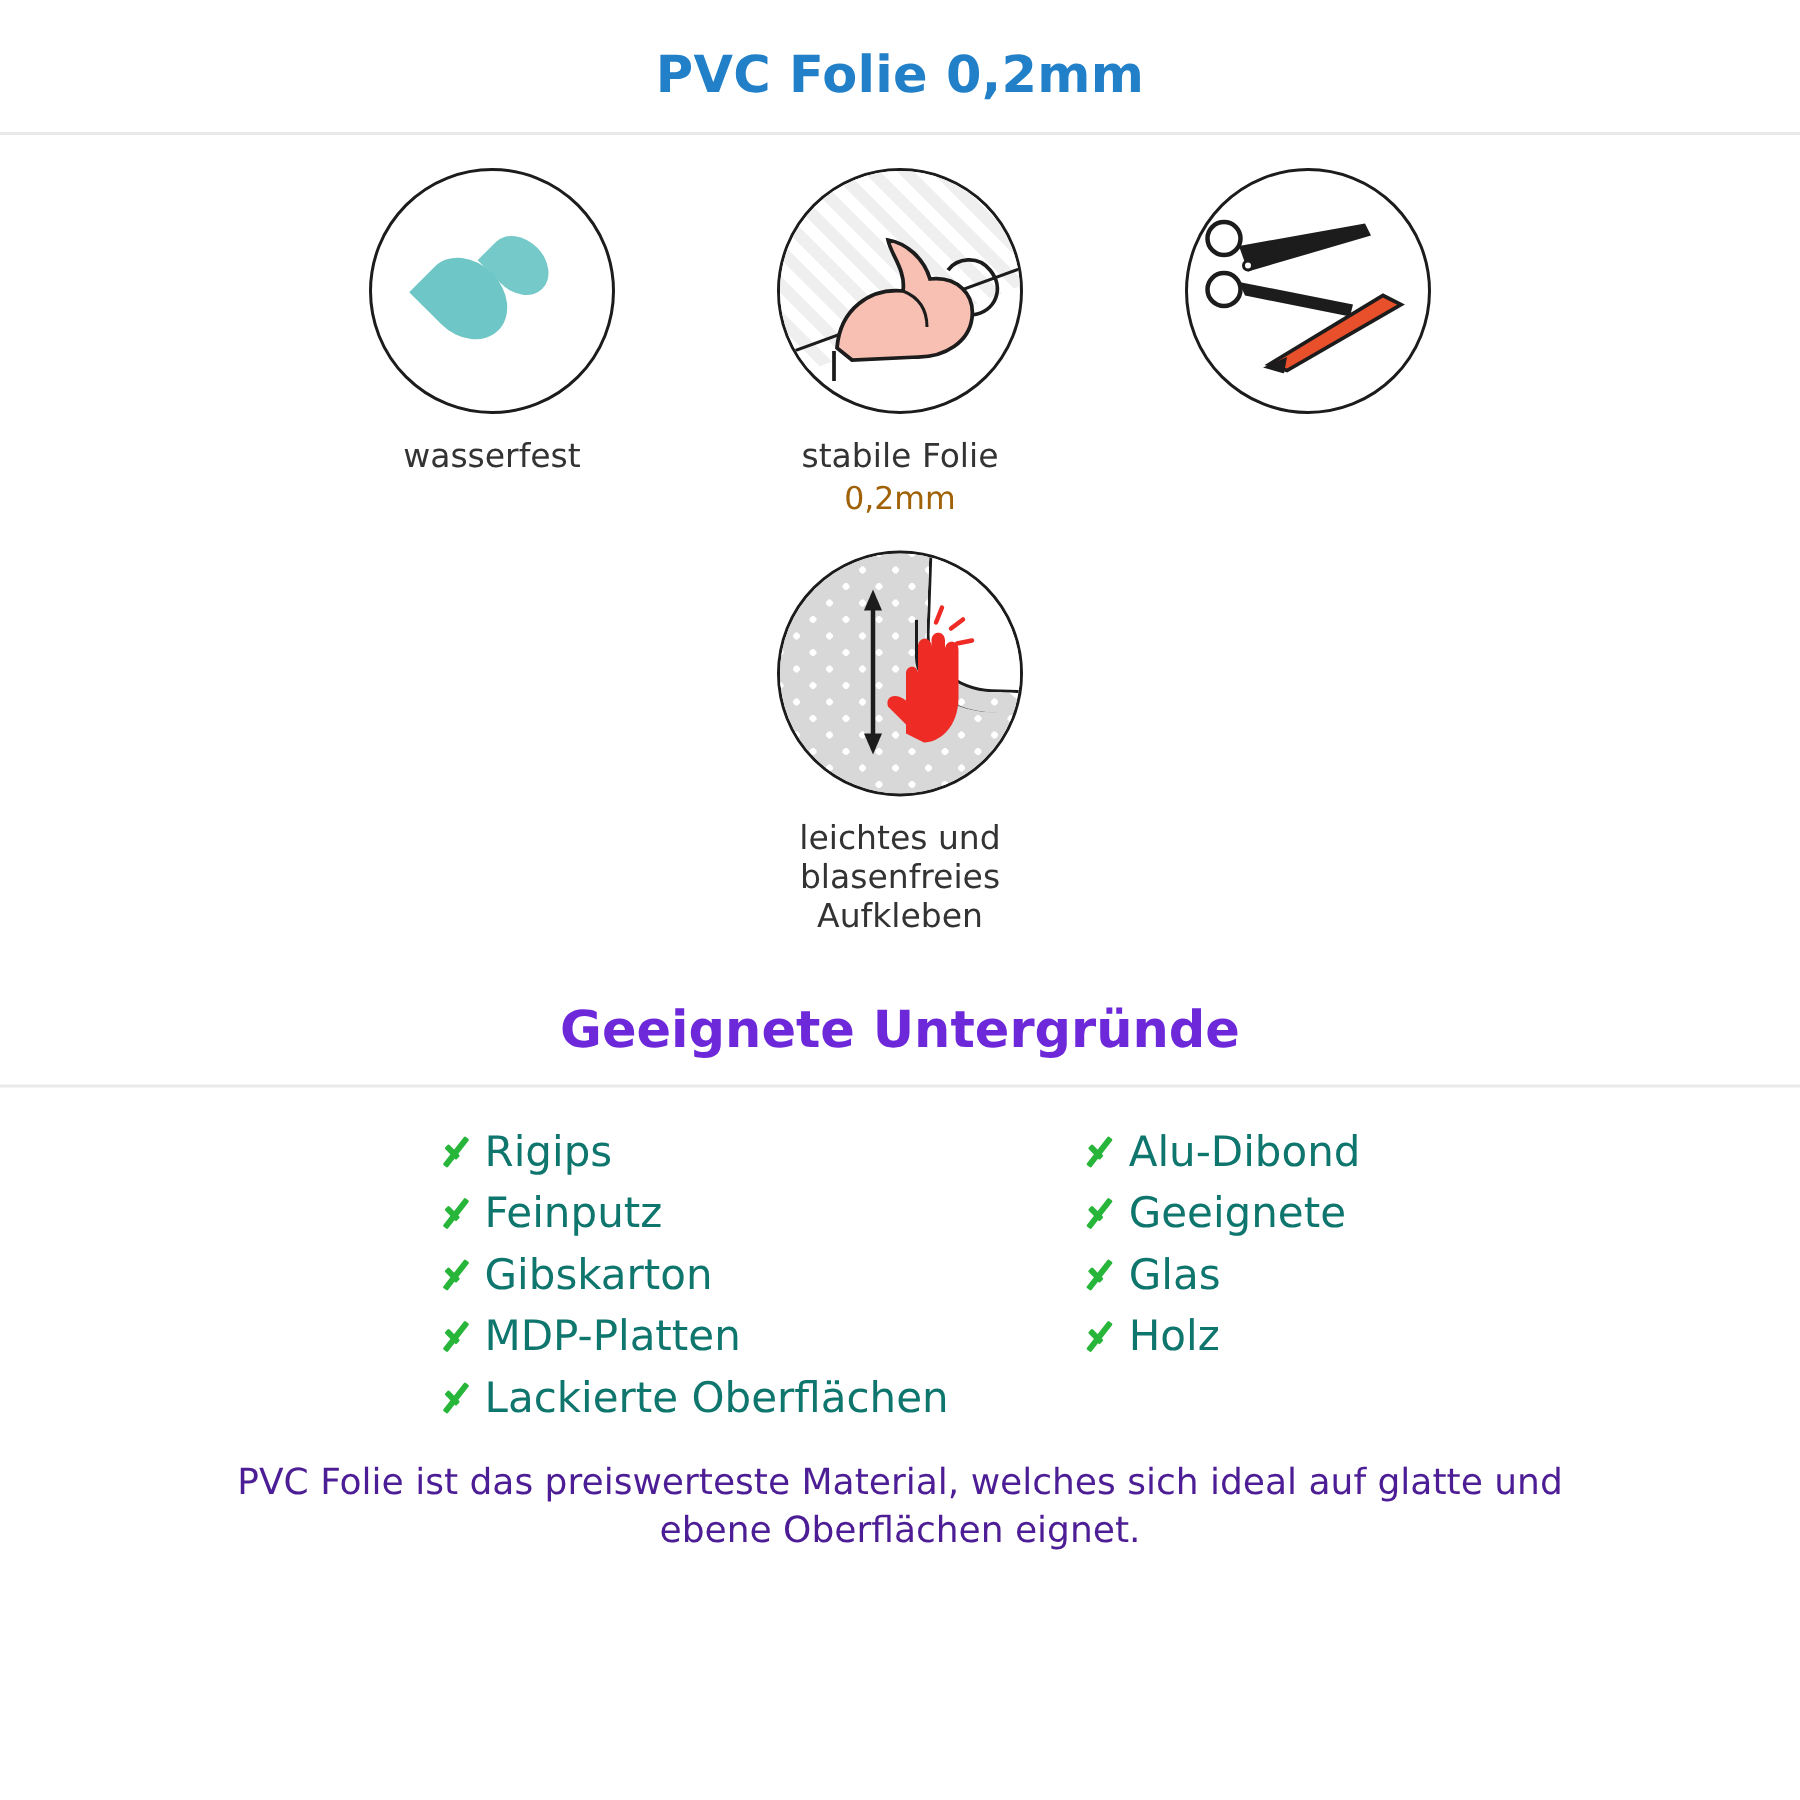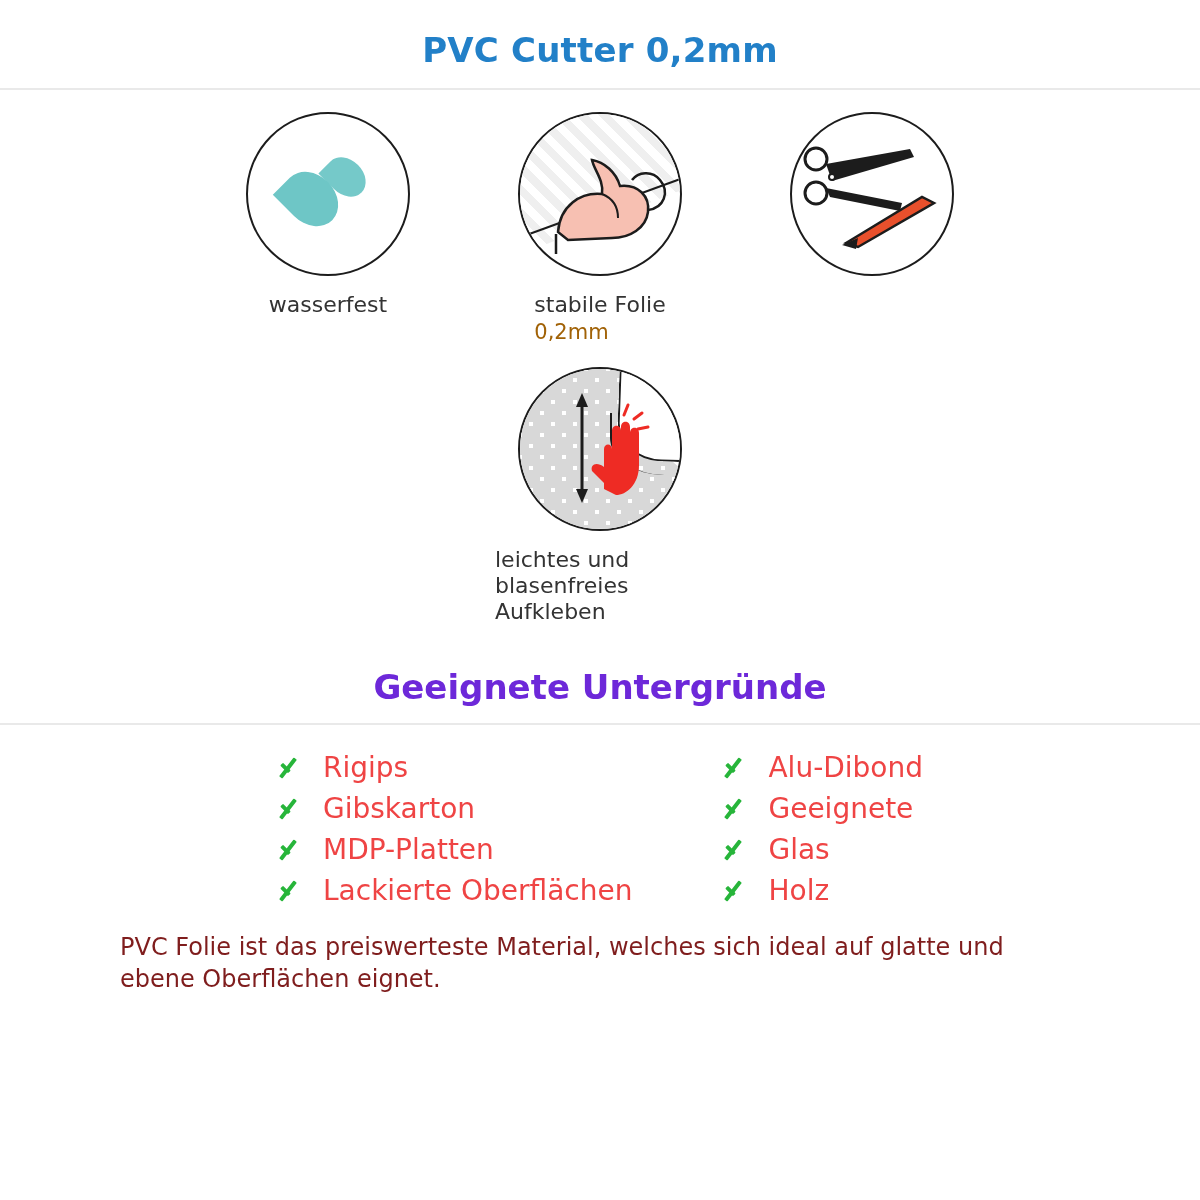--- a/index.html
+++ b/index.html
@@ -74,21 +74,21 @@
     overflow: hidden;
     background: #fff;
     display: flex;
     align-items: center;
     justify-content: center;
   }
   .caption {
     margin-top: 16px;
     font-size: 22px;
     line-height: 1.18;
-    text-align: left;
+    text-align: center;
     color: #333;
   }
   .caption .sub {
     display: block;
     color: #a16207;
     font-size: 21px;
     margin-top: 2px;
   }
 
   
@@ -200,23 +200,22 @@
   .substrates {
     display: flex;
     justify-content: center;
     gap: 90px;
     padding-top: 26px;
   }
   .sub-col { display: flex; flex-direction: column; gap: 8px; }
   .sub-item {
     display: flex;
     align-items: center;
-    gap: 16px;
     font-size: 28px;
-    color: #ef4444;
+    color: #0f766e;
   }
   .check {
     width: 30px; height: 30px;
     flex: 0 0 30px;
     position: relative;
   }
   .check::before {
     content: "";
     position: absolute;
     left: 3px; top: 14px;
@@ -229,35 +228,35 @@
     content: "";
     position: absolute;
     left: 9px; top: 4px;
     width: 4px; height: 24px;
     background: #27b53a;
     transform: rotate(38deg);
     border-radius: 1px;
   }
 
   .footnote {
-    text-align: left;
-    color: #7f1d1d;
+    text-align: center;
+    color: #4c1d95;
     font-size: 24px;
     line-height: 1.35;
     margin-top: 24px;
     padding: 0 120px;
   }
 </style>
 </head>
 <body>
 
 <div class="page">
 
   <div class="title-bar">
-    <h1>PVC Cutter 0,2mm</h1>
+    <h1>PVC Folie 0,2mm</h1>
   </div>
 
   <div class="features">
 
     <div class="feature-row row1">
 
       <div class="feature">
         <div class="circle">
           <div class="drops">
             <div class="drop big"></div>
@@ -334,20 +333,24 @@
   </div>
 
   <div class="substrates">
     <div class="sub-col">
       <div class="sub-item">
         <span class="check"></span>
         <span>Rigips</span>
       </div>
       <div class="sub-item">
         <span class="check"></span>
+        <span>Feinputz</span>
+      </div>
+      <div class="sub-item">
+        <span class="check"></span>
         <span>Gibskarton</span>
       </div>
       <div class="sub-item">
         <span class="check"></span>
         <span>MDP-Platten</span>
       </div>
       <div class="sub-item">
         <span class="check"></span>
         <span>Lackierte Oberflächen</span>
       </div>

